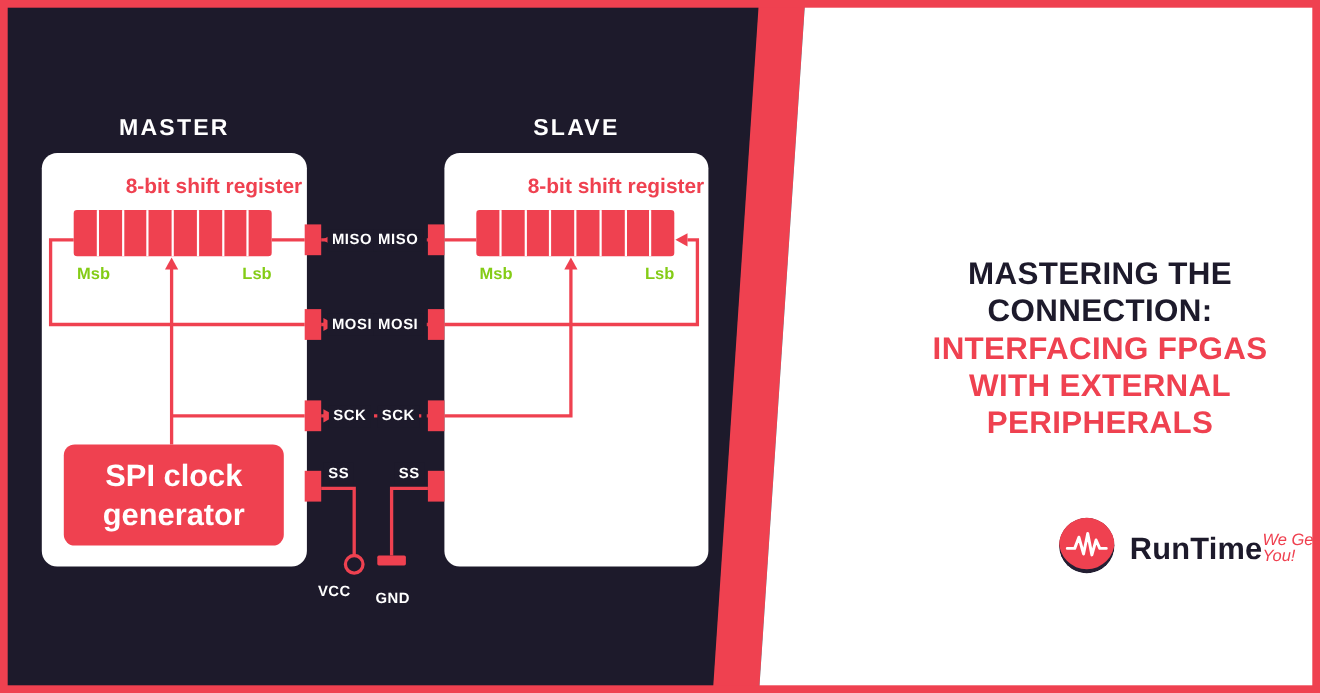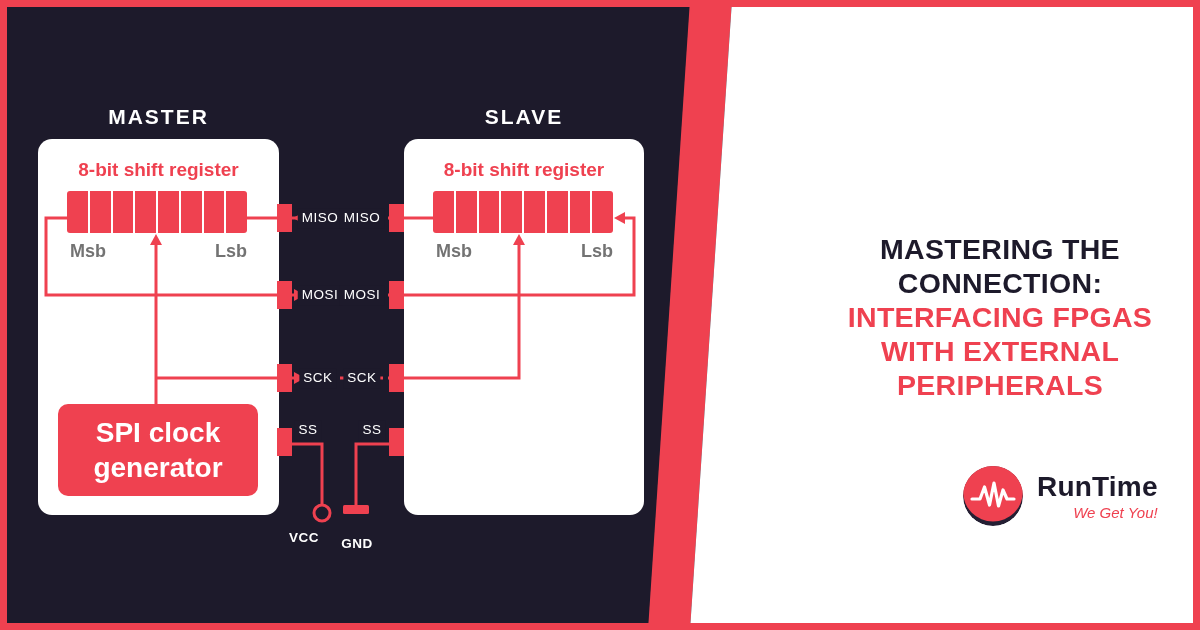--- a/index.html
+++ b/index.html
@@ -14,46 +14,46 @@
   .white-panel{position:absolute;inset:0;background:#ffffff;
     clip-path:polygon(732px 0px,1200px 0px,1200px 630px,690px 630px);z-index:1;}
   
   .frame{position:absolute;inset:0;border:7px solid #ef4150;z-index:50;pointer-events:none;}
 
   
   .box-title{position:absolute;top:105px;color:#ffffff;font-size:21px;font-weight:800;
     letter-spacing:2px;text-align:center;z-index:3;}
   .device-box{position:absolute;top:139px;height:376px;background:#ffffff;border-radius:14px;z-index:2;}
   .reg-title{position:absolute;top:159px;color:#ef4150;font-size:19px;font-weight:800;
-    text-align:center;z-index:4;}
+    text-align:center;z-index:4;padding-left:36px;}
   .register{position:absolute;top:191px;width:180px;height:42px;background:#ef4150;
     border-radius:3px;display:flex;z-index:4;}
   .reg-cell{flex:1;border-left:2.5px solid #ffffff;}
   .reg-cell:first-child{border-left:none;}
-  .bit-label{position:absolute;top:241px;color:#737373;font-size:18px;font-weight:700;z-index:4;}
+  .bit-label{position:absolute;top:241px;color:#84cc16;font-size:15px;font-weight:700;z-index:4;}
   .clock-box{position:absolute;left:58px;top:404px;width:200px;height:92px;background:#ef4150;
     border-radius:10px;display:flex;align-items:center;justify-content:center;z-index:4;}
   .clock-box span{display:block;width:132px;text-align:center;color:#ffffff;
     font-size:28px;font-weight:800;line-height:1.25;}
   .tab{position:absolute;width:15px;height:28px;background:#ef4150;z-index:4;}
   .sig-label{position:absolute;transform:translate(-50%,-50%);background:#1d1a2b;color:#ffffff;
-    font-weight:400;font-size:13.5px;letter-spacing:.5px;line-height:1;padding:3px 4px;z-index:6;}
+    font-weight:700;font-size:13.5px;letter-spacing:.5px;line-height:1;padding:3px 4px;z-index:6;}
   .pwr-label{position:absolute;transform:translate(-50%,-50%);color:#ffffff;font-weight:700;
     font-size:13.5px;letter-spacing:.5px;line-height:1;z-index:6;}
   .wiring{position:absolute;left:0;top:0;z-index:5;pointer-events:none;}
 
   
   .headline{position:absolute;left:790px;top:232px;width:420px;text-align:center;z-index:3;}
   .headline div{font-size:28.5px;font-weight:800;line-height:34px;letter-spacing:.3px;}
   .hl-dark{color:#1d1a2b;}
   .hl-accent{color:#ef4150;}
 
   
   .brand{position:absolute;left:961px;top:464px;display:flex;align-items:center;gap:12px;z-index:3;}
-  .brand-text{display:flex;flex-direction:column;align-items:flex-end;}
+  .brand-text{display:flex;flex-direction:row;align-items:flex-end;}
   .brand-name{color:#1d1a2b;font-size:28px;font-weight:800;line-height:1;letter-spacing:.2px;}
   .brand-tagline{color:#ef4150;font-size:15px;font-weight:400;font-style:italic;margin-top:4px;line-height:1;}
 </style>
 </head>
 <body>
 
 <div class="poster">
 
   <div class="stripe"></div>
   <div class="white-panel"></div>

